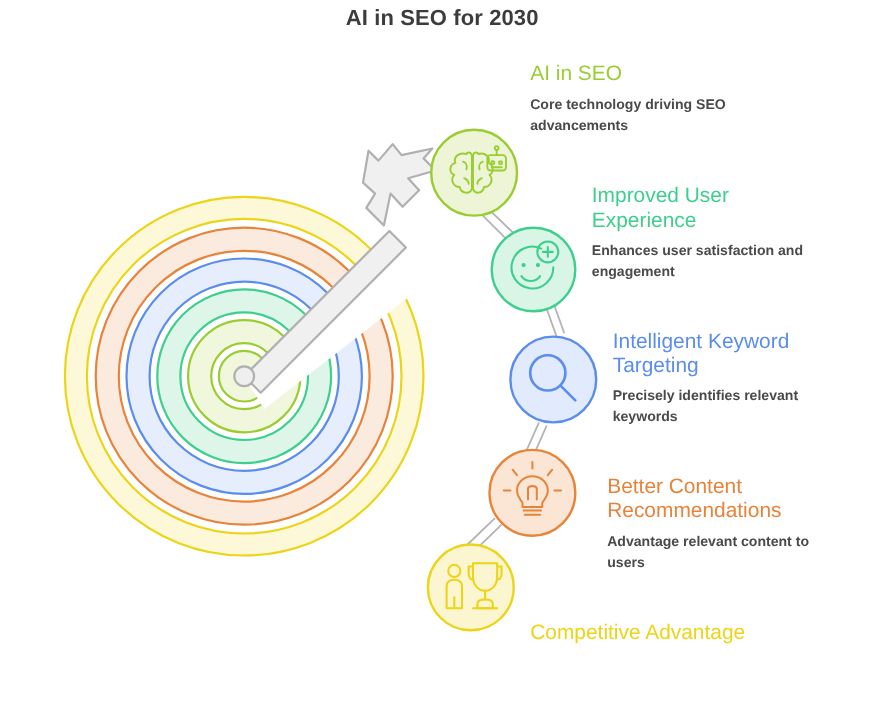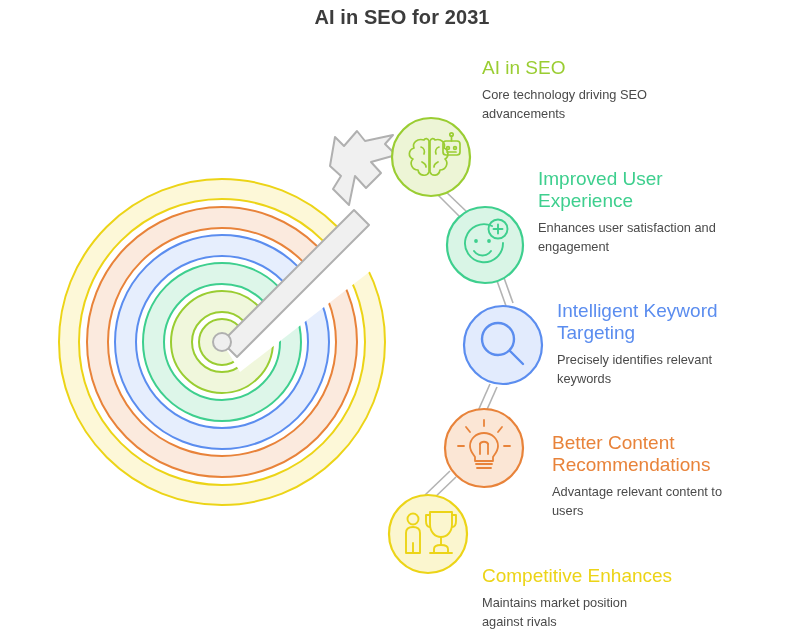--- a/index.html
+++ b/index.html
@@ -44,28 +44,29 @@
     line-height: 22px;
     font-weight: normal;
     white-space: pre-line;
   }
   .txt-desc {
     font-size: 12.8px;
     line-height: 19px;
     color: #4a4a4a;
     white-space: pre-line;
     margin-top: 6px;
+    font-weight: bold;
   }
 </style>
 </head>
 <body>
 
 <div id="canvas">
 
-  <div id="title">AI in SEO for 2031</div>
+  <div id="title">AI in SEO for 2030</div>
 
   <svg class="layer" viewBox="0 0 804 639">
     <defs>
 
       <mask id="ringmask">
         <rect x="0" y="0" width="804" height="639" fill="#fff"></rect>
         <path d="M 222 342 L 420 144 L 470 194 L 240 372 Z" fill="#000"></path>
       </mask>
     </defs>
 
@@ -228,18 +229,16 @@
   </div>
 
   <div class="txtblock" style="left:552px; top:432px; width:265px;">
     <div class="txt-head" style="color:#e8833a;">Better Content
 Recommendations</div>
     <div class="txt-desc">Advantage relevant content to
 users</div>
   </div>
 
   <div class="txtblock" style="left:482px; top:565px; width:280px;">
-    <div class="txt-head" style="color:#ecd417;">Competitive Enhances</div>
-    <div class="txt-desc">Maintains market position
-against rivals</div>
+    <div class="txt-head" style="color:#ecd417;">Competitive Advantage</div>
   </div>
 
 </div>
 
 </body></html>

